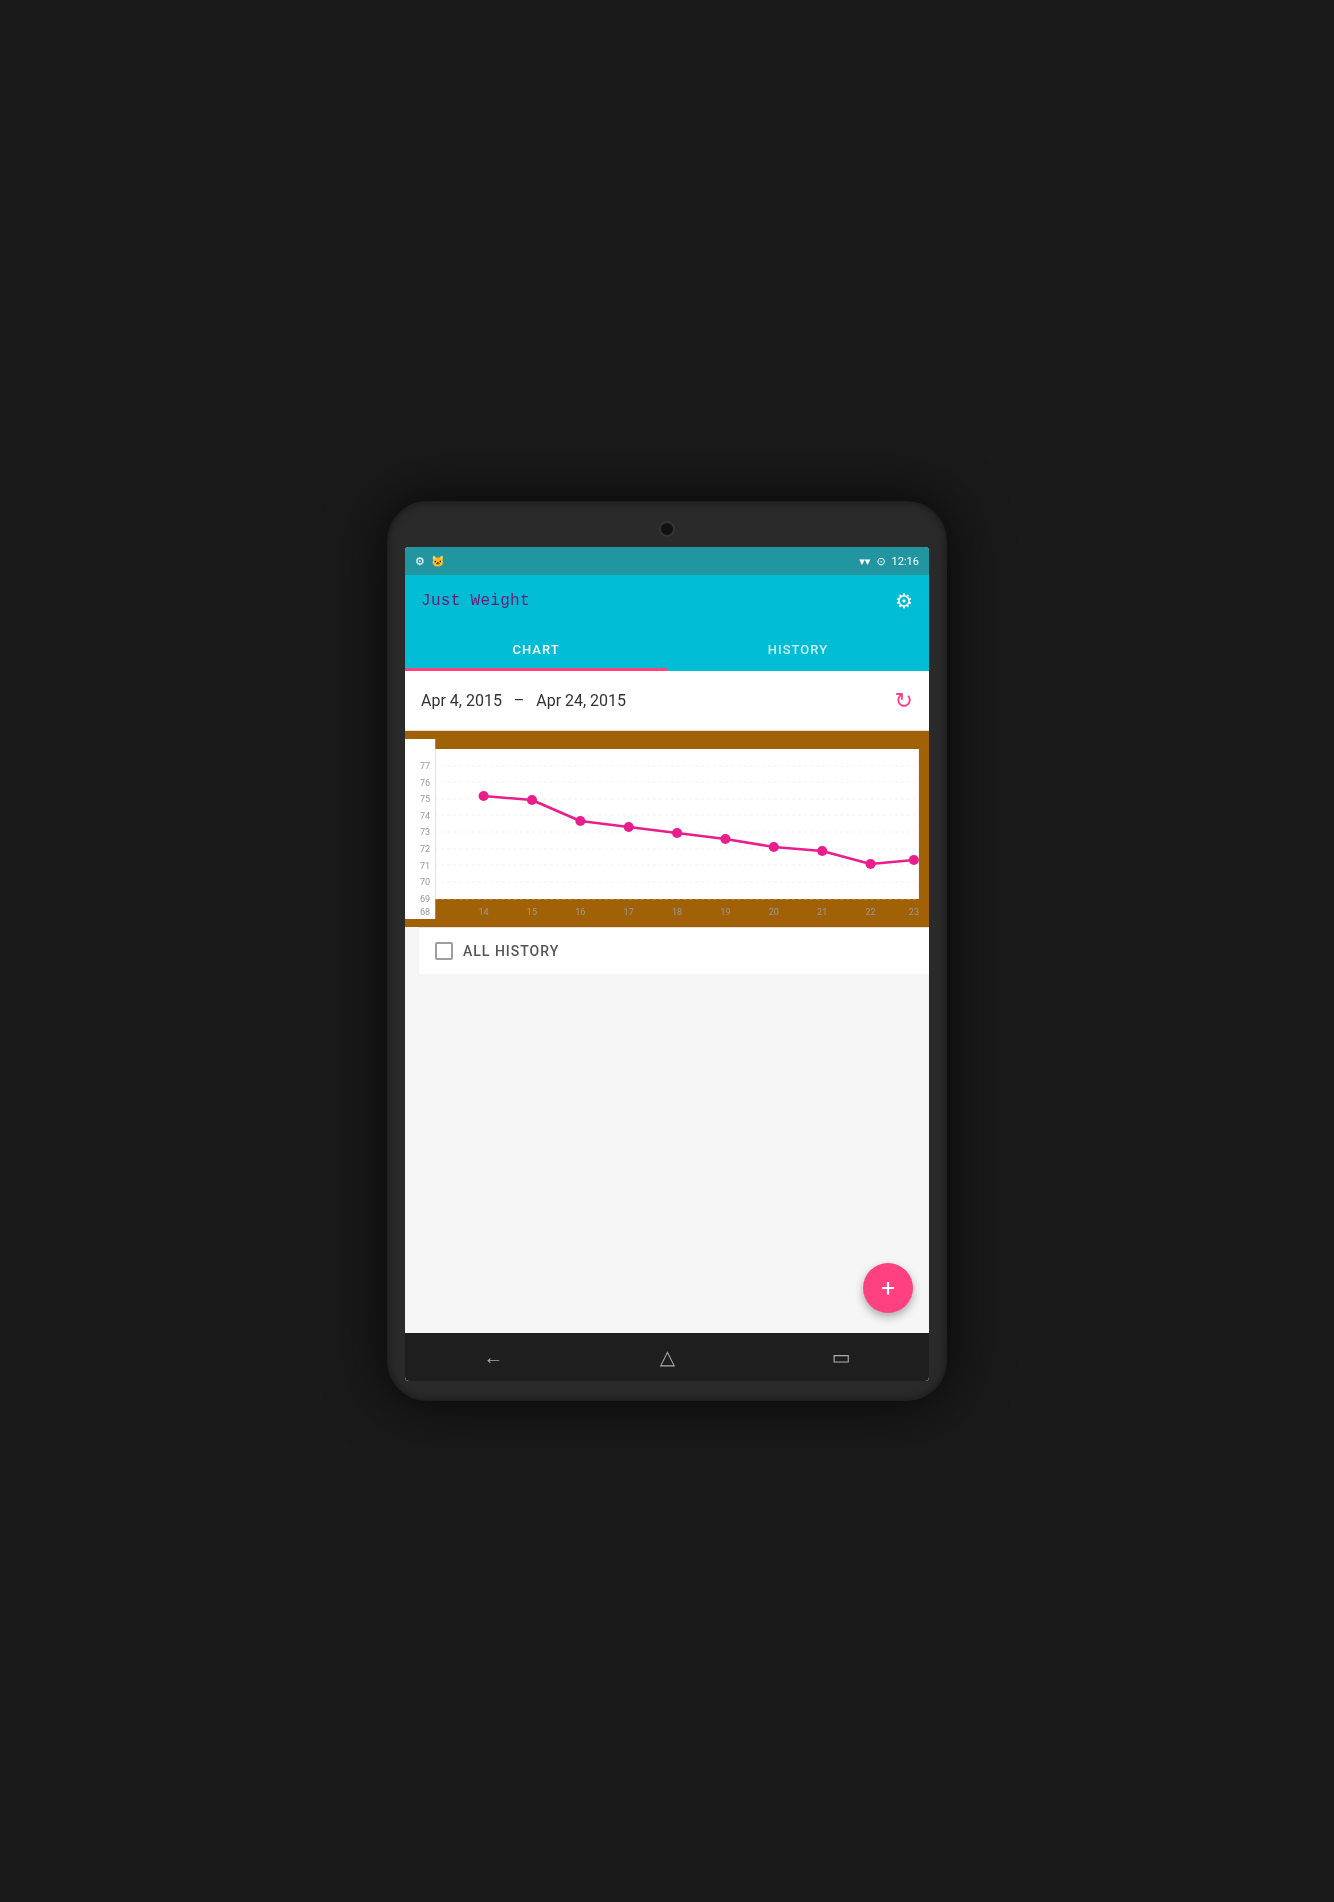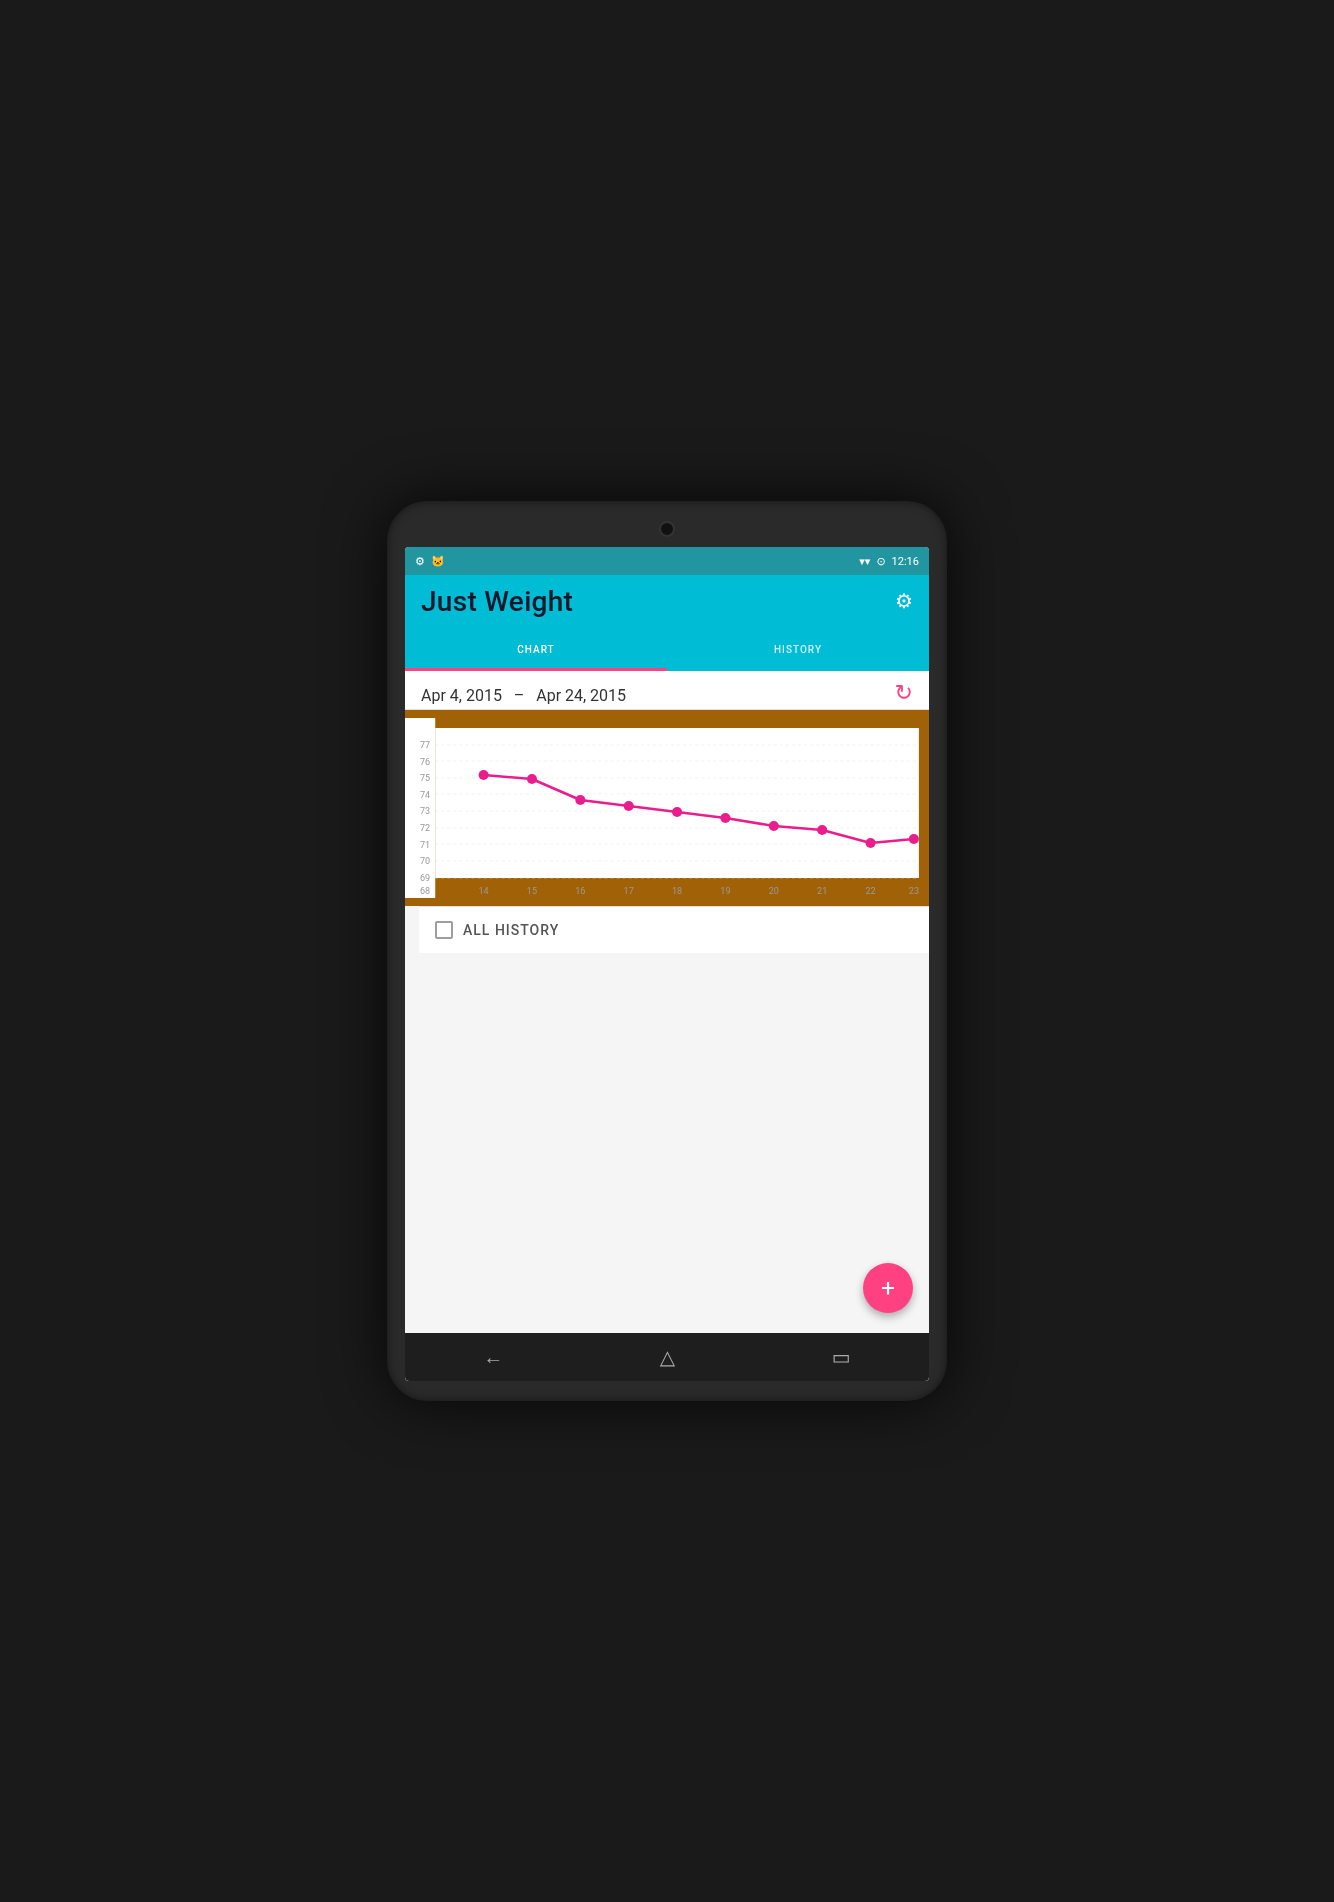--- a/index.html
+++ b/index.html
@@ -76,45 +76,46 @@
     .app-bar {
       background: #00bcd4;
       height: 52px;
       display: flex;
       align-items: center;
       justify-content: space-between;
       padding: 0 16px;
       flex-shrink: 0;
     }
     .app-title {
-      color: #0f172a;
-      font-size: 28px;
+      color: #701a75;
+      font-size: 16px;
       font-weight: 500;
       letter-spacing: 0.3px;
+      font-family: Liberation Mono, monospace;
     }
     .settings-icon {
       color: white;
       font-size: 20px;
       cursor: pointer;
     }
 
     
     .tab-bar {
       background: #00bcd4;
       display: flex;
       flex-shrink: 0;
     }
     .tab {
       flex: 1;
       height: 44px;
       display: flex;
       align-items: center;
       justify-content: center;
       color: rgba(255,255,255,0.8);
-      font-size: 10px;
+      font-size: 13px;
       font-weight: 500;
       letter-spacing: 1px;
       cursor: pointer;
       position: relative;
     }
     .tab.active {
       color: white;
     }
     .tab.active::after {
       content: '';
@@ -122,23 +123,23 @@
       bottom: 0;
       left: 0;
       right: 0;
       height: 3px;
       background: #ff4081;
     }
 
     
     .date-range-bar {
       background: white;
-      height: 39px;
-      display: flex;
-      align-items: flex-end;
+      height: 60px;
+      display: flex;
+      align-items: center;
       justify-content: space-between;
       padding: 4px 16px;
       border-bottom: 1px solid #e0e0e0;
       flex-shrink: 0;
     }
     .date-range-text {
       font-size: 16px;
       color: #333;
     }
     .refresh-icon {

